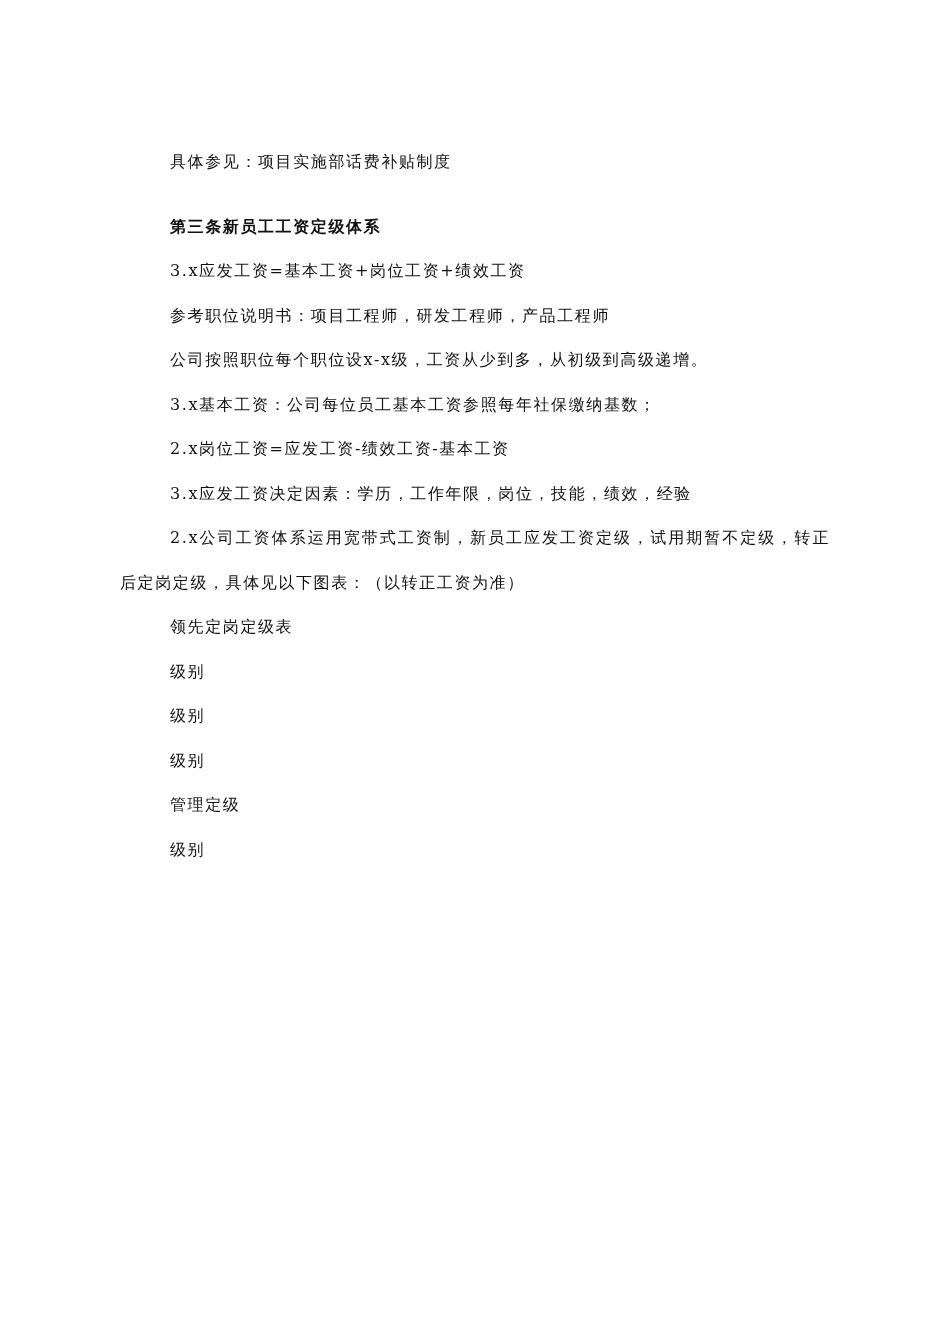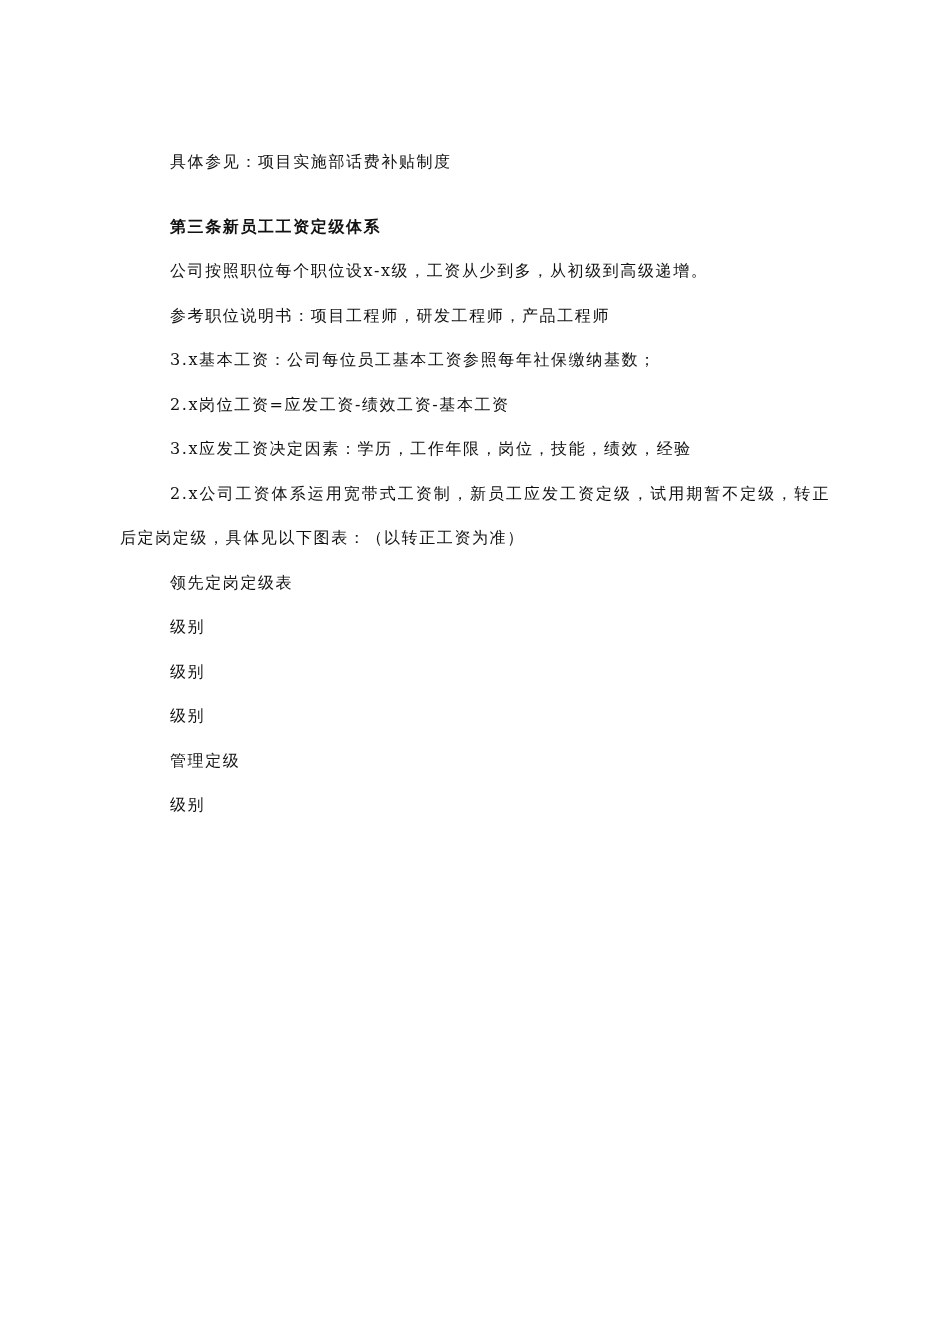--- a/index.html
+++ b/index.html
@@ -38,22 +38,23 @@
       font-weight: bold;
       margin-top: 20px;
     }
   </style>
 </head>
 <body>
 
 <div class="page">
   <p class="para indent">具体参见：项目实施部话费补贴制度</p>
   <p class="para indent bold">第三条新员工工资定级体系</p>
+  <p class="para indent">3.x应发工资=基本工资+岗位工资+绩效工资</p>
+  <p class="para indent">参考职位说明书：项目工程师，研发工程师，产品工程师</p>
   <p class="para indent">公司按照职位每个职位设x-x级，工资从少到多，从初级到高级递增。</p>
-  <p class="para indent">参考职位说明书：项目工程师，研发工程师，产品工程师</p>
   <p class="para indent">3.x基本工资：公司每位员工基本工资参照每年社保缴纳基数；</p>
   <p class="para indent">2.x岗位工资=应发工资-绩效工资-基本工资</p>
   <p class="para indent">3.x应发工资决定因素：学历，工作年限，岗位，技能，绩效，经验</p>
   <p class="para indent">2.x公司工资体系运用宽带式工资制，新员工应发工资定级，试用期暂不定级，转正后定岗定级，具体见以下图表：（以转正工资为准）</p>
   <p class="para indent">领先定岗定级表</p>
   <p class="para indent">级别</p>
   <p class="para indent">级别</p>
   <p class="para indent">级别</p>
   <p class="para indent">管理定级</p>
   <p class="para indent">级别</p>

